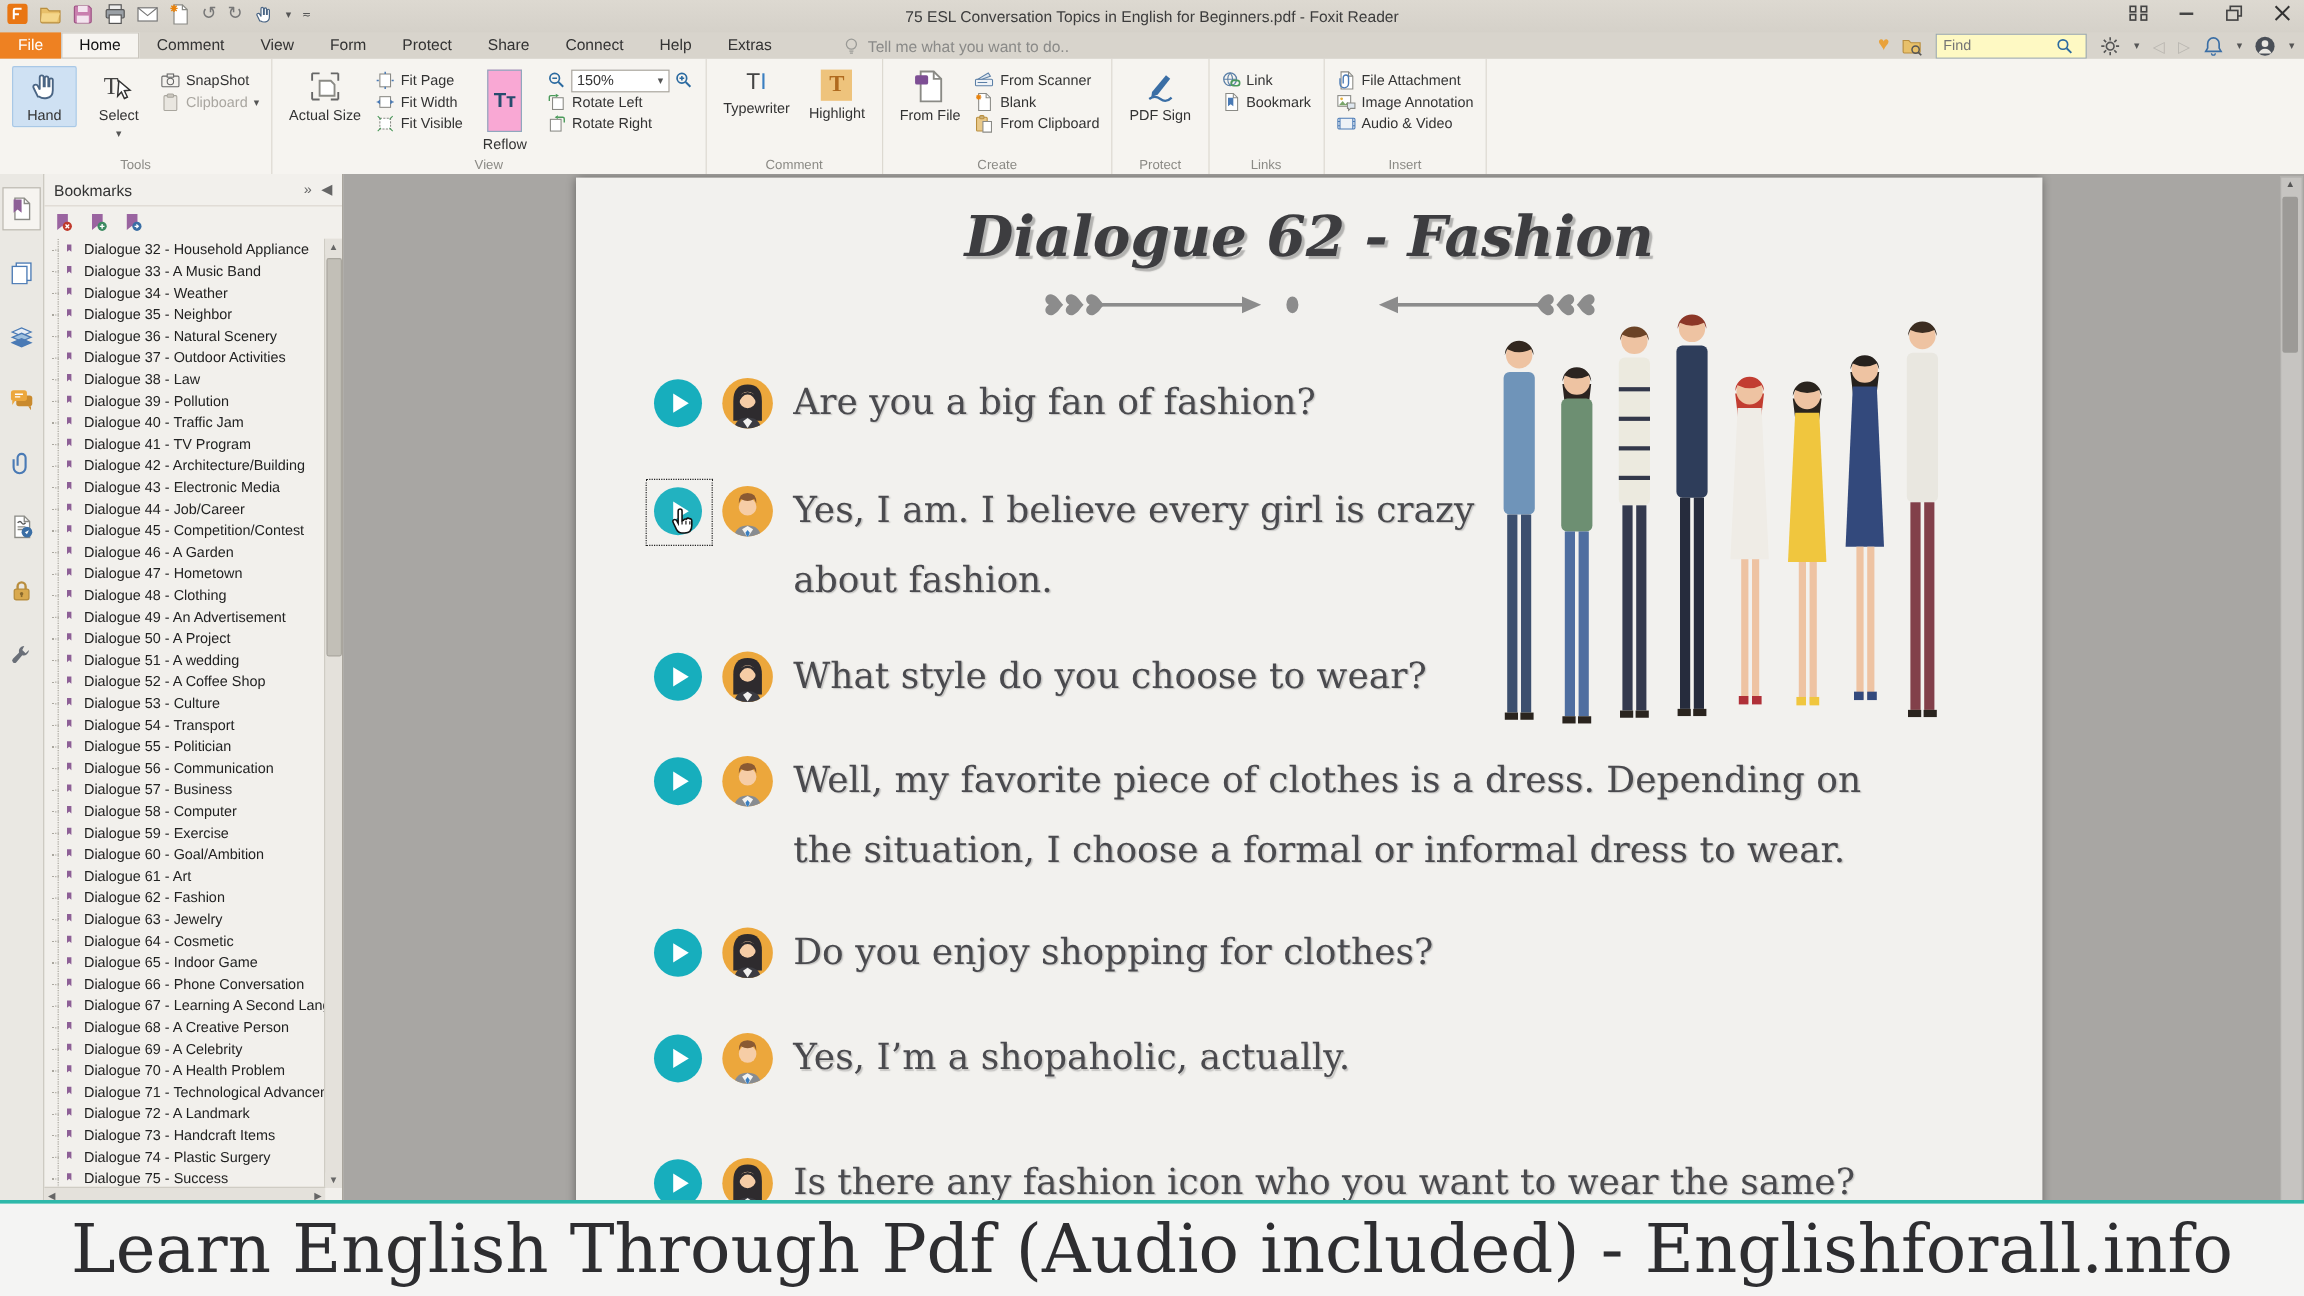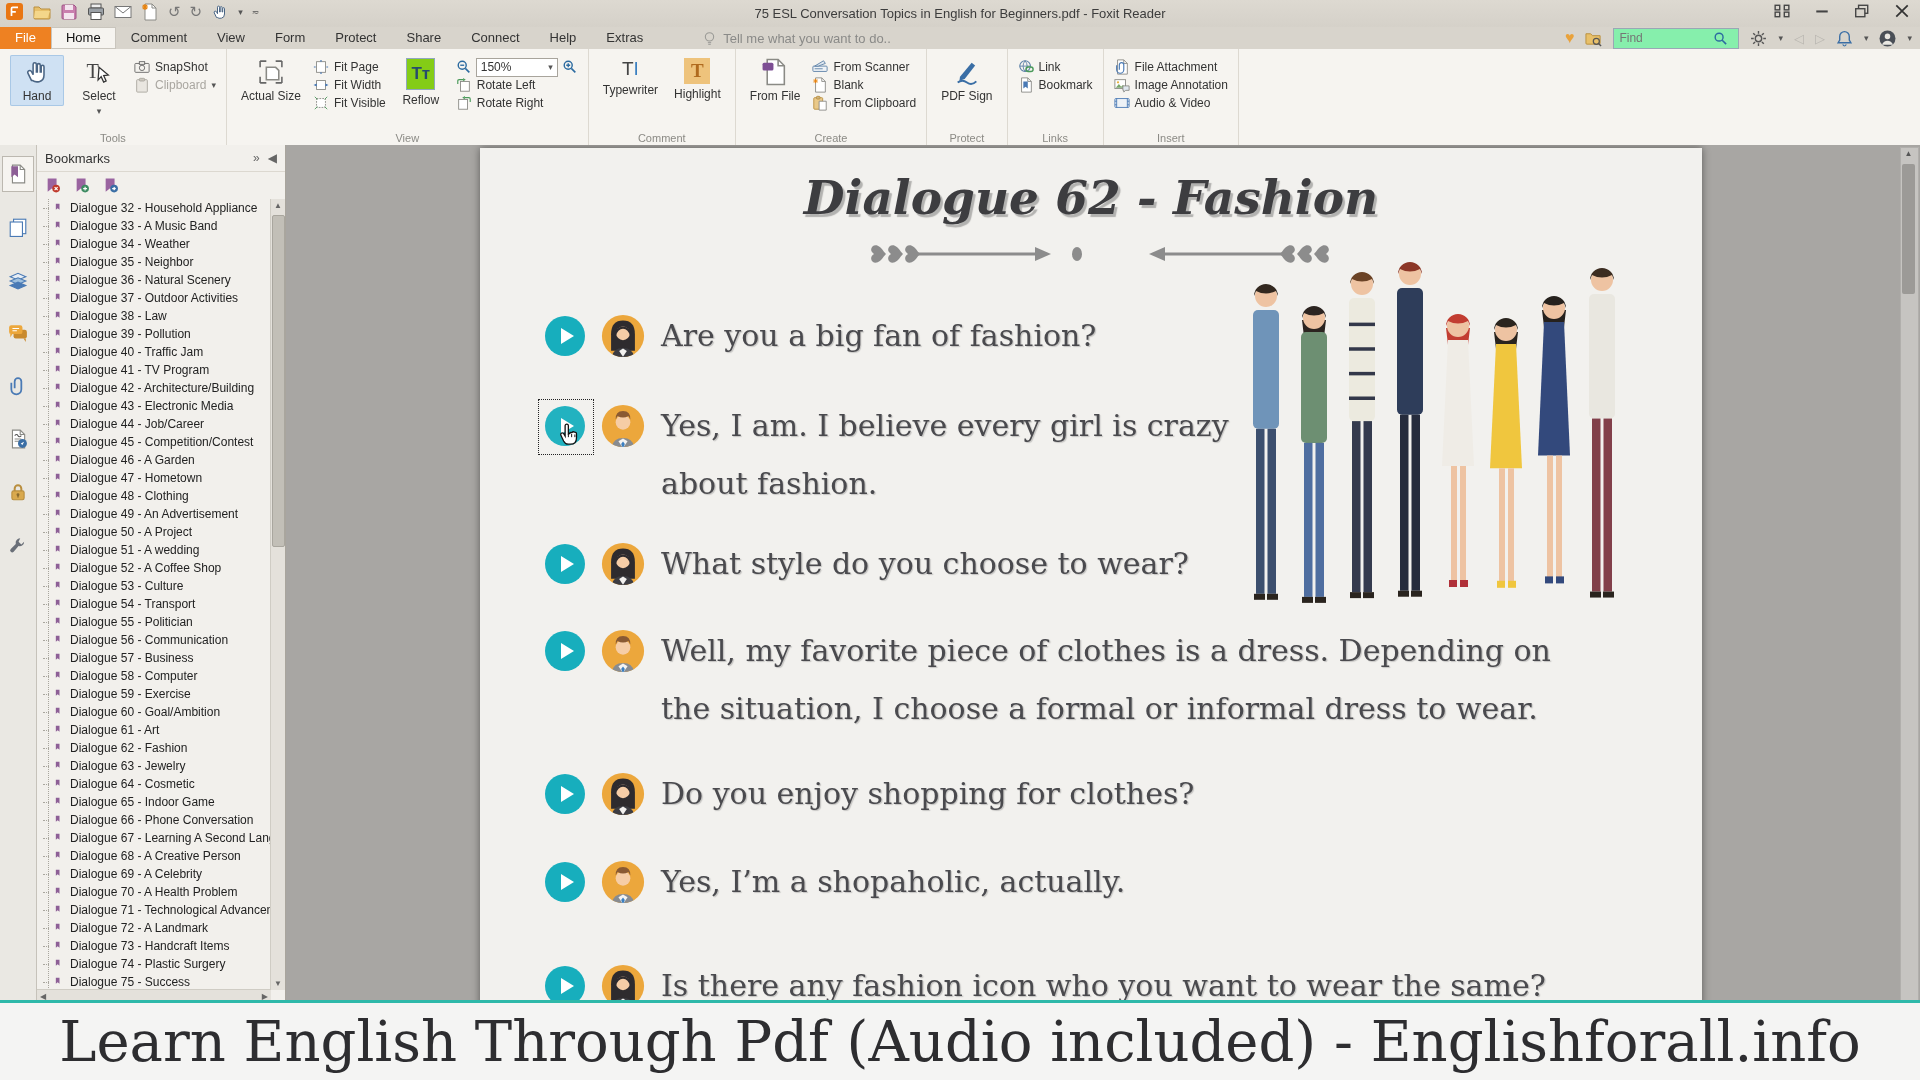--- a/index.html
+++ b/index.html
@@ -13,38 +13,38 @@
   .win-controls{position:absolute;right:10px;top:4px;display:flex;gap:24px;align-items:center;}
   .win-controls .ic{width:16px;height:14px;}
   
   .tabrow{position:absolute;left:0;top:27px;right:0;height:22px;display:flex;align-items:stretch;}
   .tab{padding:3px 15px;font-size:13px;color:#333;cursor:default;}
   .tab.file{background:#ee8122;color:#fff;}
   .tab.active{background:#f6f4f0;color:#111;box-shadow:0 0 0 1px #c9c5bd inset;}
   .tellme{display:flex;align-items:center;gap:7px;margin-left:45px;color:#8a8a88;font-size:13px;}
   .trright{margin-left:auto;display:flex;align-items:center;gap:11px;padding-right:8px;}
   .trright .ic{width:17px;height:17px;}
-  .findbox{display:flex;align-items:center;background:#86efac;border:1px solid #9aa7b5;height:19px;width:118px;padding:0 3px;}
+  .findbox{display:flex;align-items:center;background:#fef9c3;border:1px solid #9aa7b5;height:19px;width:118px;padding:0 3px;}
   .findbox input{border:none;outline:none;width:92px;font-size:12px;font-family:"Liberation Sans",sans-serif;color:#444;background:transparent;}
   .caret{font-size:9px;color:#555;}
   .navglyph{font-size:13px;color:#b9b6b0;}
   
   .ribbon{position:absolute;left:0;top:49px;right:0;height:96px;background:#f6f4f0;border-bottom:1px solid #c4c0b8;display:flex;}
   .rgroup{position:relative;display:flex;align-items:flex-start;gap:8px;padding:6px 10px 16px 10px;border-right:1px solid #ddd9d1;}
   .glabel{position:absolute;left:0;right:0;bottom:1px;text-align:center;font-size:11px;color:#8b8a85;}
   .bigbtn{display:flex;flex-direction:column;align-items:center;justify-content:flex-start;gap:3px;min-width:46px;padding:3px 4px;font-size:12px;color:#333;border-radius:2px;}
   .bigbtn .ic{width:28px;height:28px;}
   .bigbtn.activeTool{background:#cfe1f3;box-shadow:0 0 0 1px #a9c8e6 inset;}
   .stack{display:flex;flex-direction:column;justify-content:flex-start;gap:0;padding-top:3px;}
   .smallbtn{display:flex;align-items:center;gap:5px;font-size:12px;color:#333;height:18px;white-space:nowrap;}
   .smallbtn .ic{width:16px;height:16px;flex:0 0 16px;}
   .smallbtn.disabled{color:#a9a6a0;}
   .zoomrow{display:flex;align-items:center;gap:4px;height:18px;}
   .zoomsel{display:flex;align-items:center;justify-content:space-between;border:1px solid #a8a49c;background:#fff;width:72px;height:17px;font-size:12px;color:#333;padding:0 4px;}
-  .reflow-glyph{font-size:17px;font-weight:bold;color:#274b6d;border:1px solid #8fa7bd;padding:5px 4px;background:#84cc16;}
+  .reflow-glyph{font-size:17px;font-weight:bold;color:#274b6d;border:1px solid #8fa7bd;padding:15px 4px;background:#f9a8d4;}
   .tw-glyph{font-size:19px;color:#444;}.tw-glyph i{color:#3a7fc1;font-style:normal;}
   .hl-glyph{display:inline-block;width:26px;height:26px;background:#eec37c;color:#b06a1e;font-weight:bold;font-size:19px;text-align:center;line-height:26px;font-family:"Liberation Serif",serif;}
   
   .navstrip{position:absolute;left:0;top:145px;width:36px;bottom:77px;background:#eae8e3;border-right:1px solid #c6c2ba;}
   .nav-item{position:absolute;left:3px;width:30px;height:34px;display:flex;align-items:center;justify-content:center;}
   .nav-item.active{background:#f6f4f0;box-shadow:0 0 0 1px #bcb8b0;}
   .nav-item .ic{width:20px;height:20px;}
   
   .bmpanel{position:absolute;left:37px;top:145px;width:248px;bottom:77px;background:#f2f0ec;border-right:1px solid #a9a59d;}
   .bmheader{height:26px;display:flex;align-items:center;font-size:13px;color:#333;padding-left:8px;border-bottom:1px solid #dcd8d0;}

